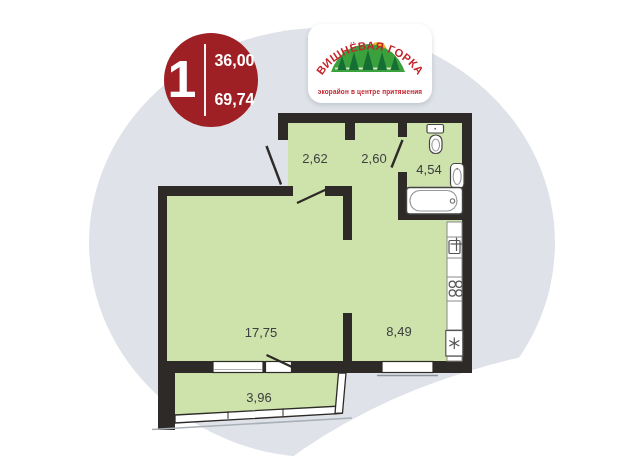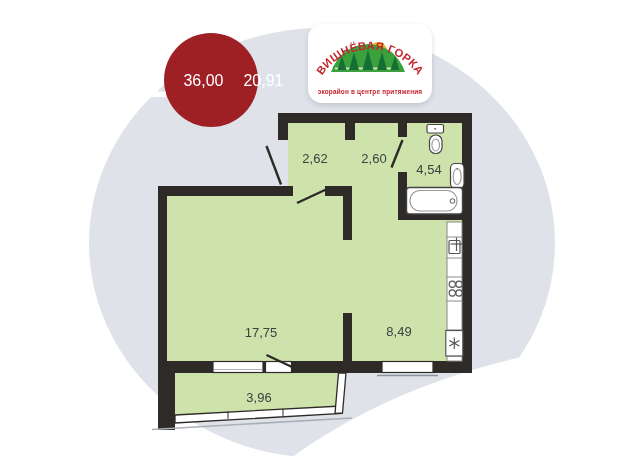--- a/index.html
+++ b/index.html
@@ -9,21 +9,21 @@
   }
   .plan-svg{position:absolute;left:0;top:0;}
   
   .badge{
     position:absolute;left:164px;top:33px;width:94px;height:94px;
     border-radius:50%;background:#9e2025;color:#fff;
     display:flex;align-items:center;justify-content:center;gap:8px;
   }
   .badge-num{font-size:52px;font-weight:700;line-height:1;margin-top:-2px;}
   .badge-divider{width:2px;height:72px;background:rgba(255,255,255,.95);}
-  .badge-areas{display:flex;flex-direction:row;font-size:16px;line-height:19px;font-weight:400;gap:20px;}
+  .badge-areas{display:flex;flex-direction:column;font-size:16px;line-height:19px;font-weight:700;gap:20px;}
   
   .logo{
     position:absolute;left:308px;top:24px;width:124px;height:79px;
     background:#ffffff;border-radius:14px;
     box-shadow:0 2px 5px rgba(60,70,90,.20);
   }
   .room-label{font-size:13px;fill:#3f4040;}
 </style>
 </head>
 <body>
@@ -145,21 +145,21 @@
       <text class="room-label" x="399" y="336">8,49</text>
       <text class="room-label" x="259" y="402">3,96</text>
     </g>
   </svg>
 
   <div class="badge">
     <div class="badge-num">1</div>
     <div class="badge-divider"></div>
     <div class="badge-areas">
       <span>36,00</span>
-      <span>20,91</span>
+      <span>69,74</span>
     </div>
   </div>
 
   <div class="logo">
     <svg width="124" height="79" viewBox="0 0 124 79">
       <defs>
         <path id="title-arc" d="M 11 57 A 57 57 0 0 1 113 57" fill="none"></path>
       </defs>
 
       <circle cx="70" cy="27" r="9" fill="#f4b223"></circle>

